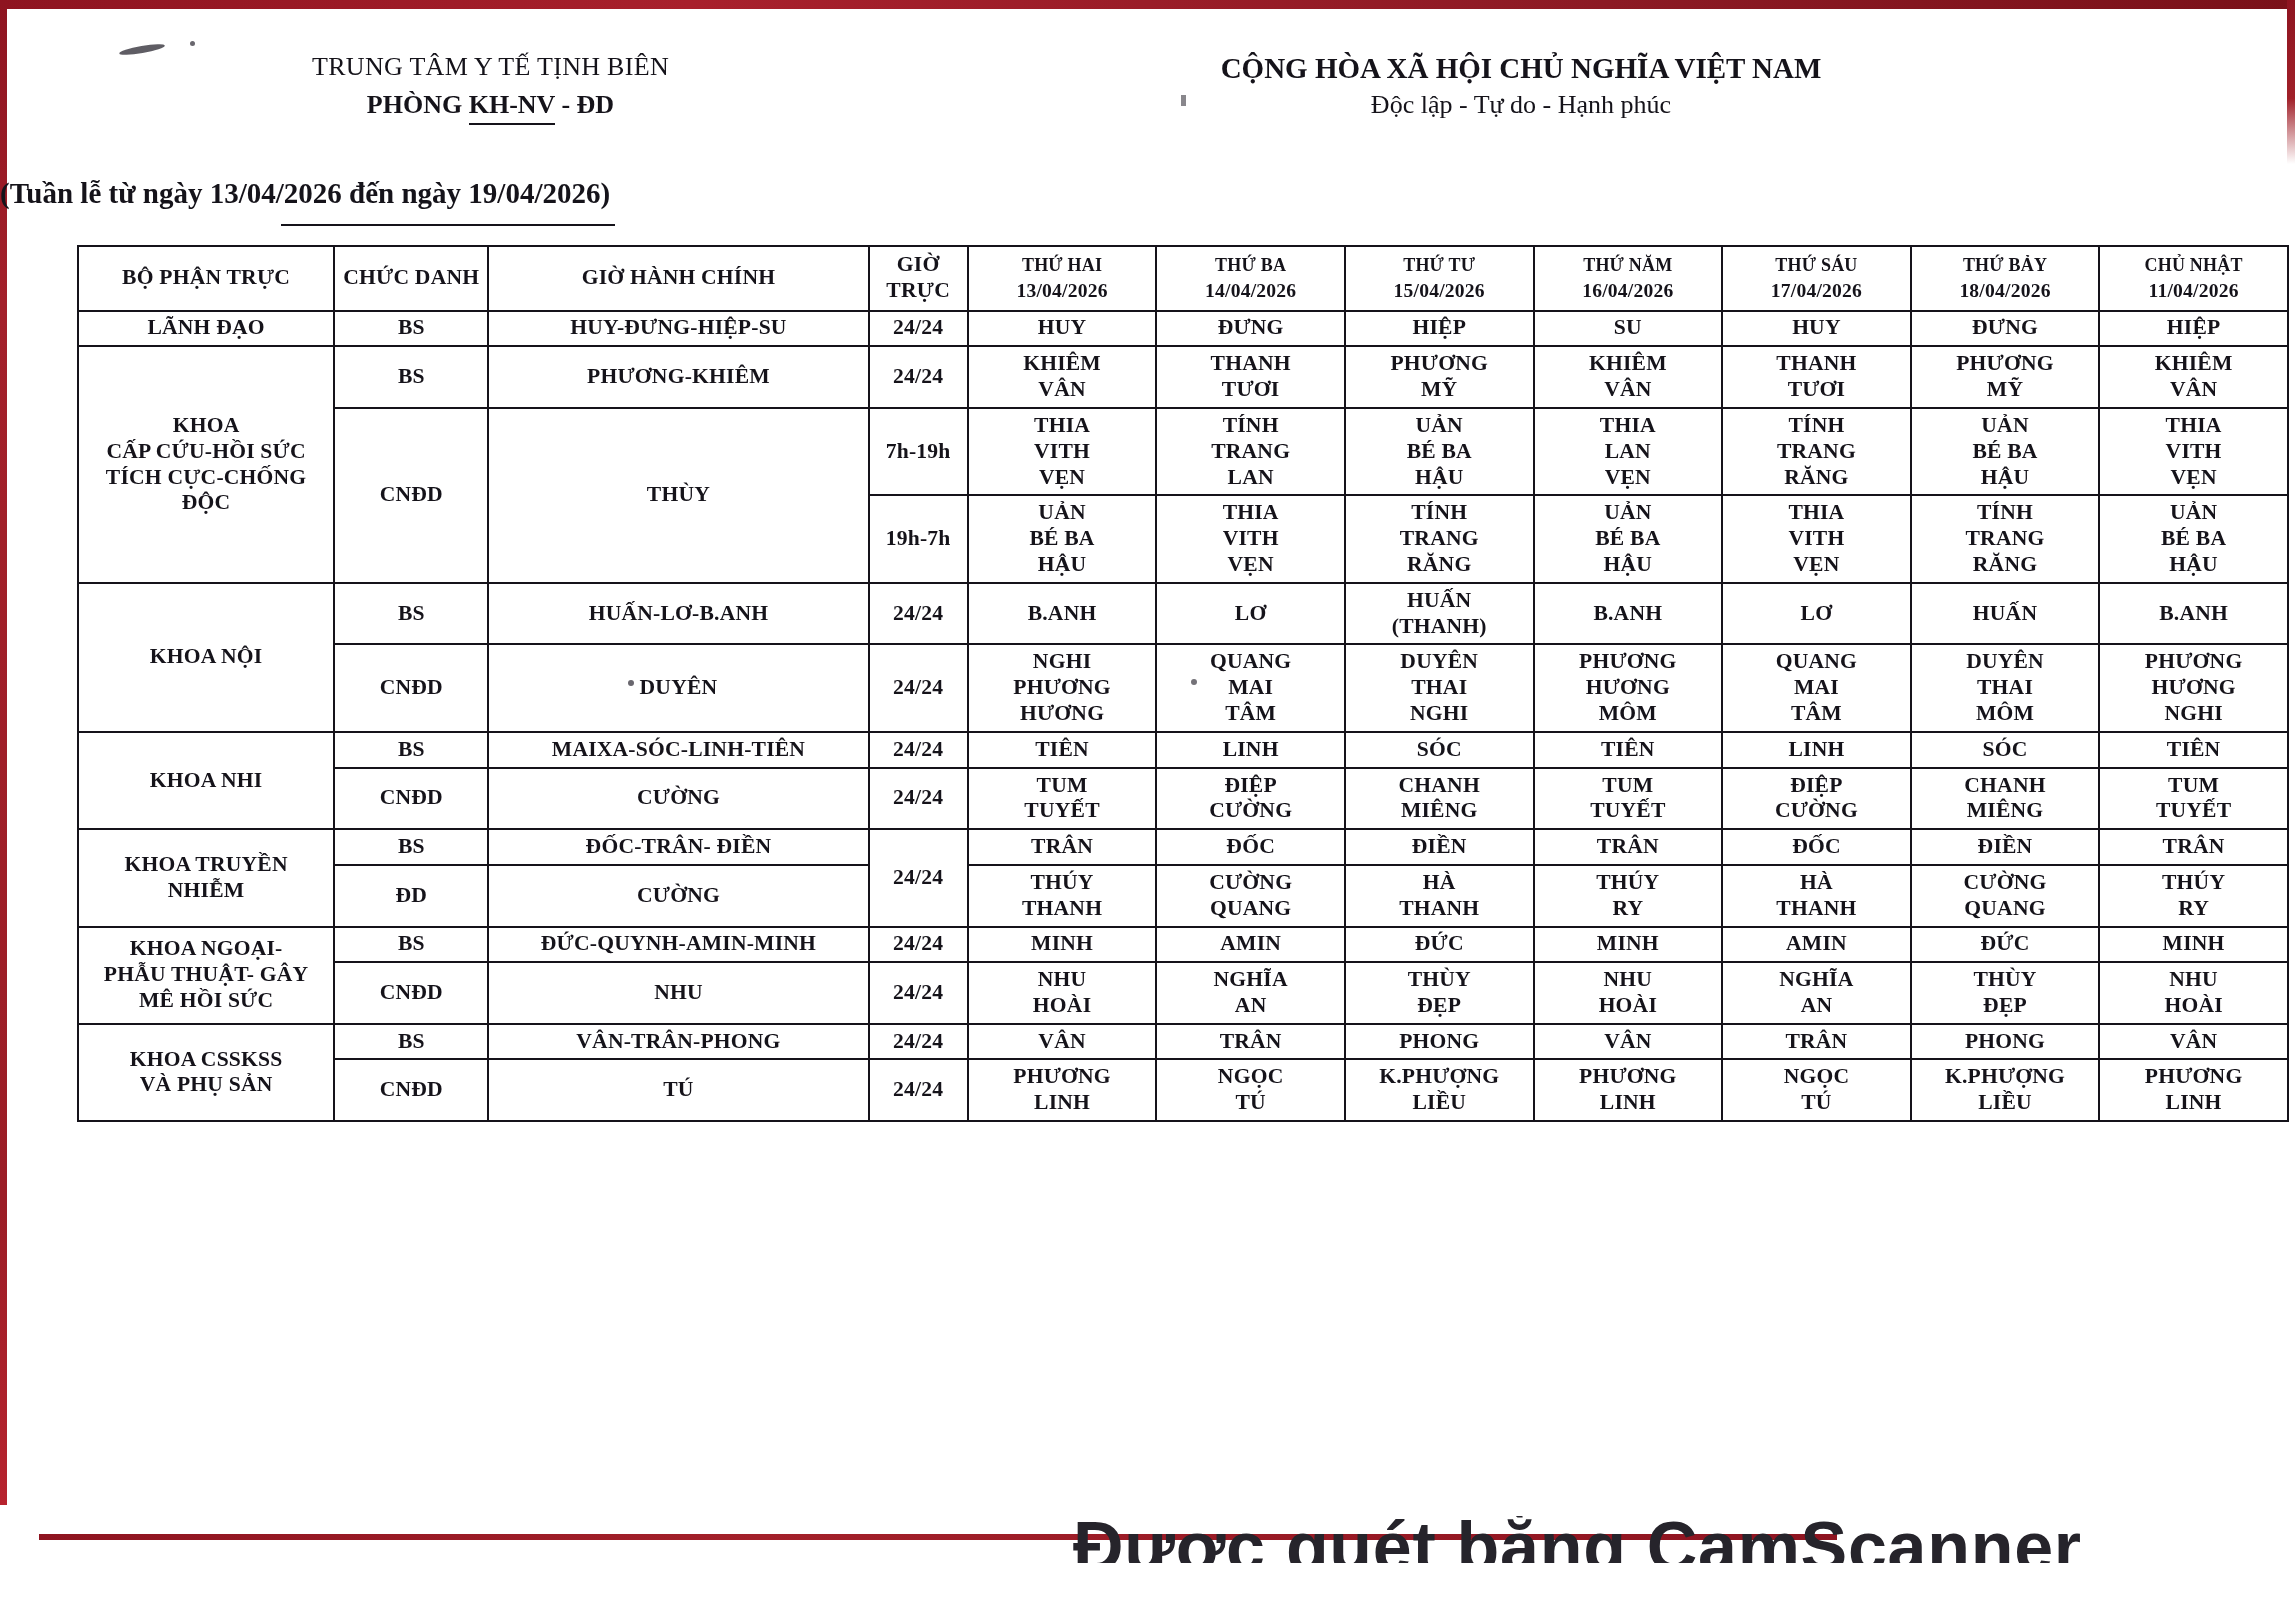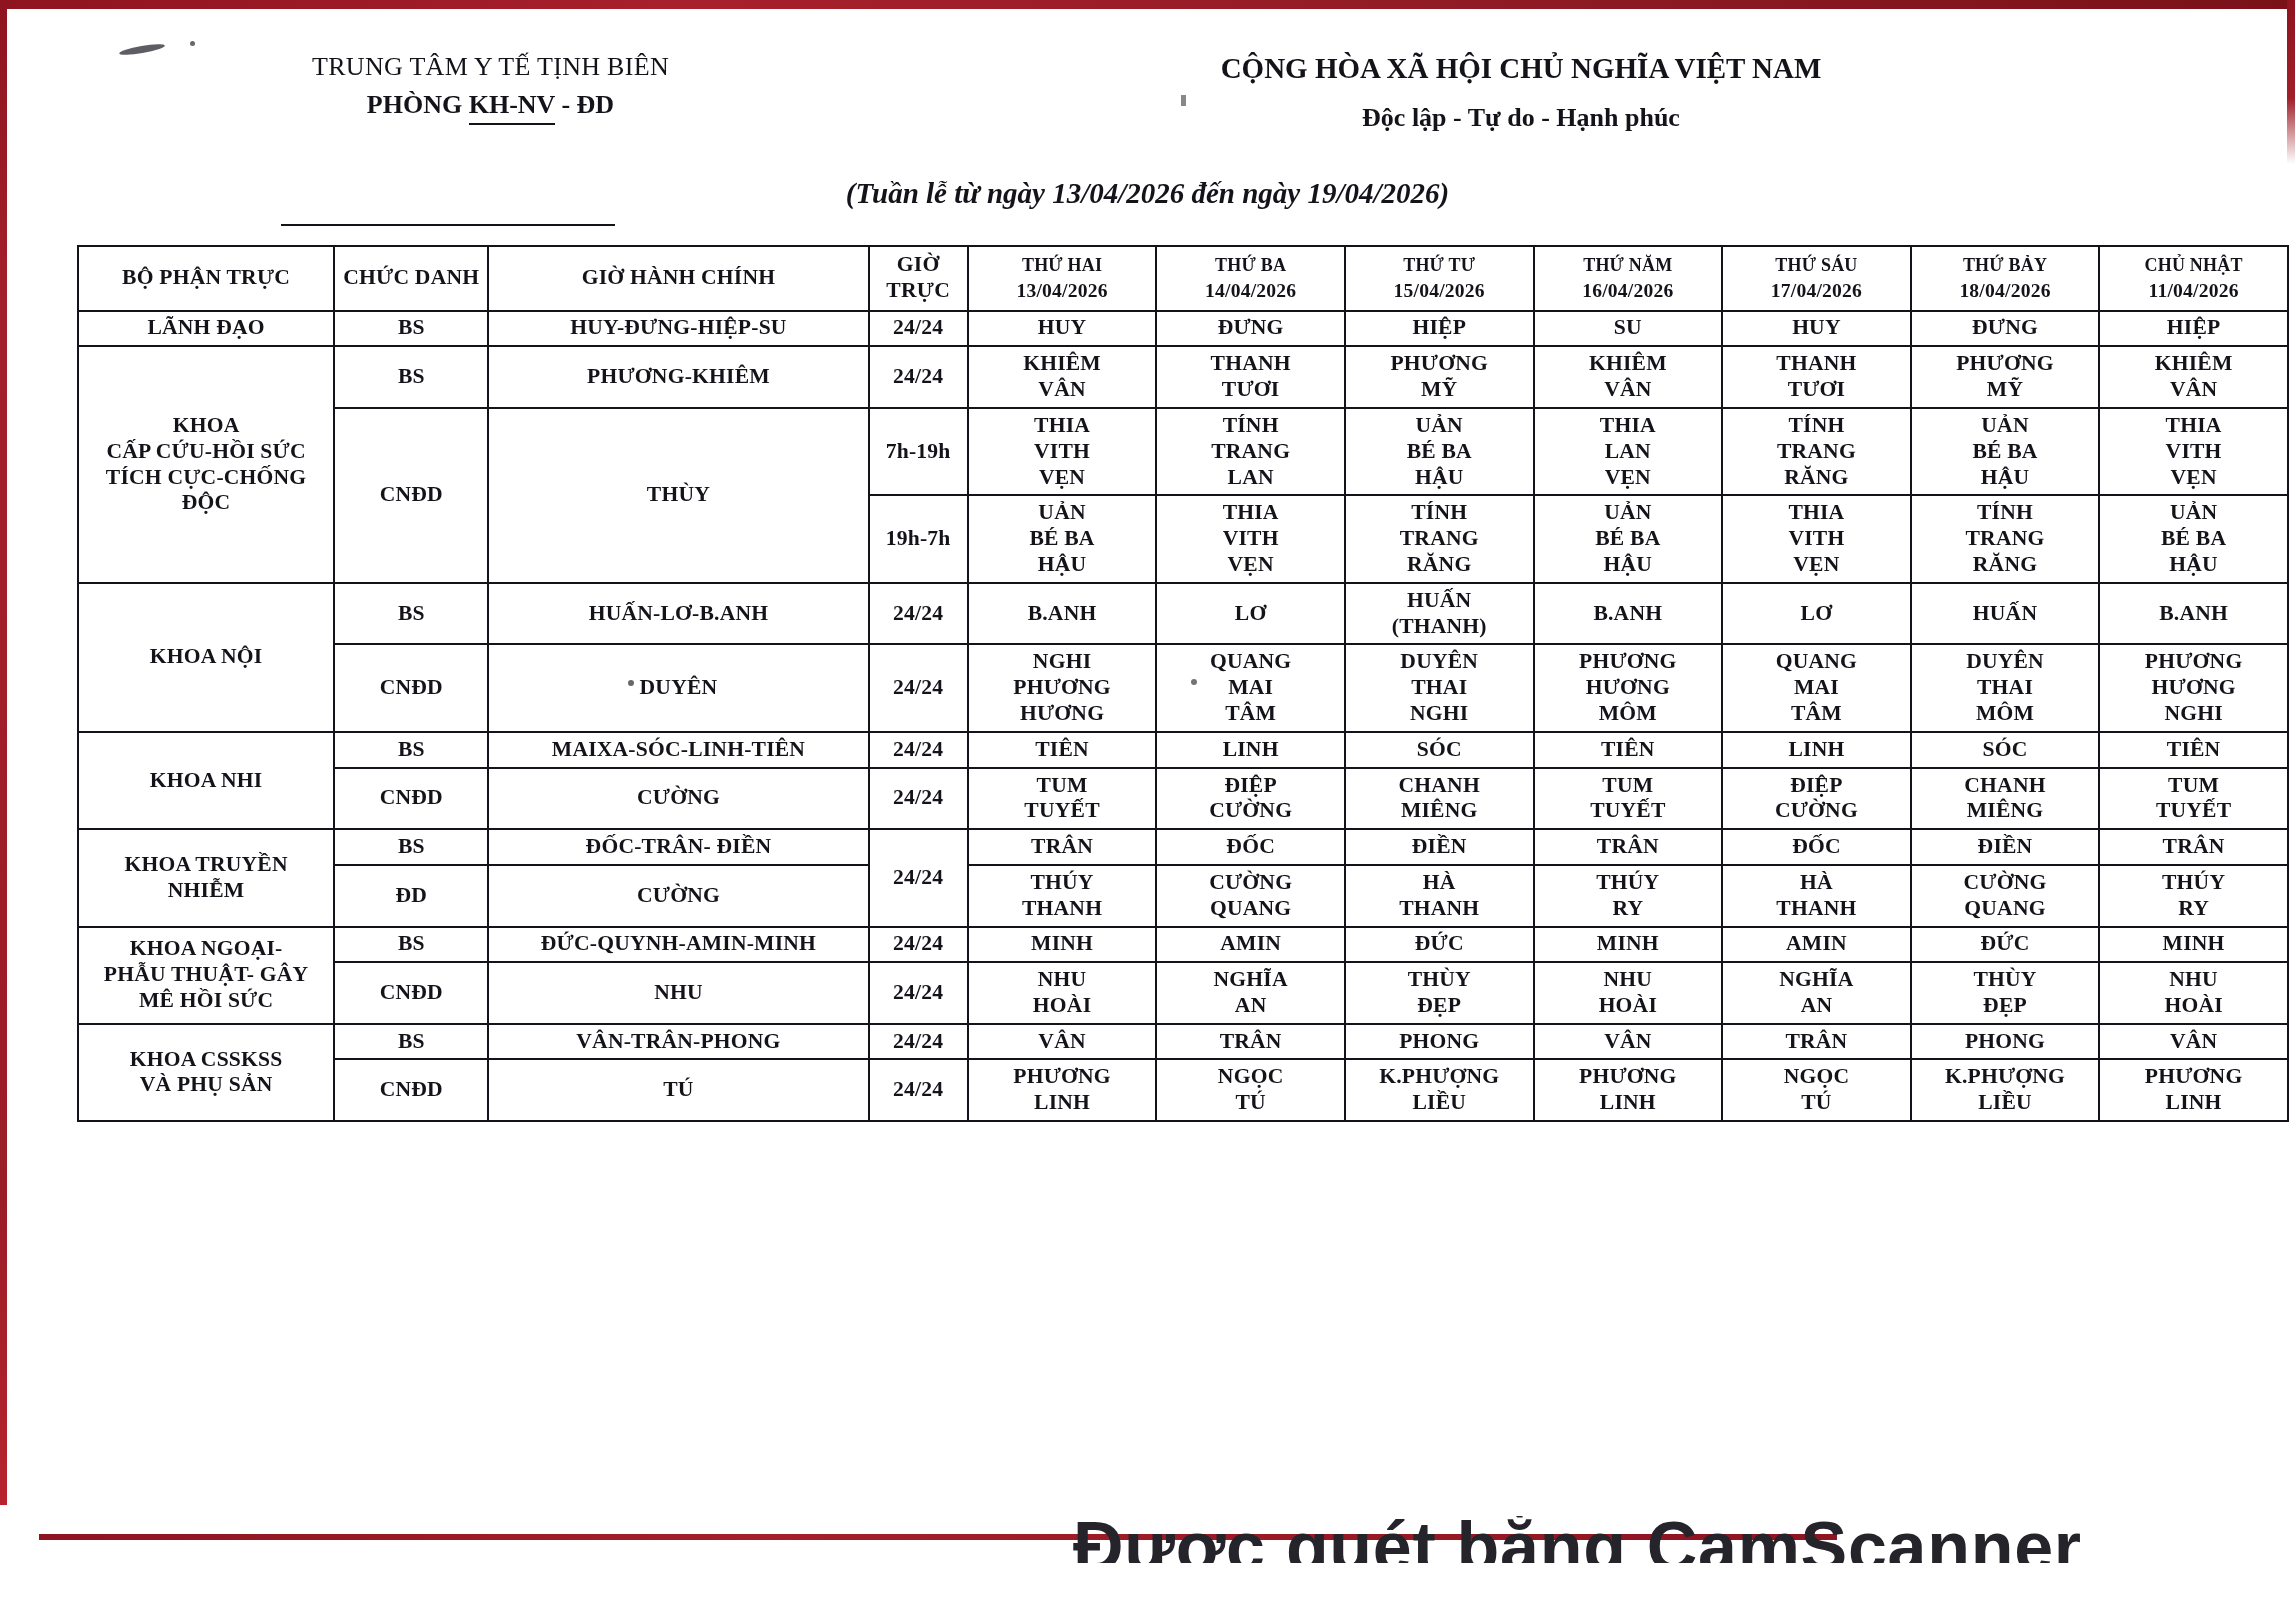--- a/index.html
+++ b/index.html
@@ -86,22 +86,22 @@
     border-bottom: 2px solid #15131a;
     padding-bottom: 4px;
   }
   .nation-line1 {
     font-size: 29px;
     font-weight: bold;
     white-space: nowrap;
   }
   .nation-line2 {
     font-size: 26px;
-    font-weight: bold;
-    margin-top: 18px;
+    font-weight: normal;
+    margin-top: 5px;
     white-space: nowrap;
   }
 
   
   .mark-1 {
     position: absolute;
     left: 119px; top: 46px;
     width: 46px; height: 6.5px;
     background: #2a2730;
     border-radius: 50%;
@@ -139,22 +139,21 @@
     border-radius: 50%;
     opacity: .65;
   }
 
   
   .week-title {
     position: absolute;
     top: 177px;
     left: 0;
     width: 100%;
-    text-align: center;
-    font-style: italic;
+    text-align: left;
   }
   .week-title span {
     font-size: 29px;
     font-weight: bold;
     display: inline-block;
     position: relative;
   }
   .week-title .tt-underline {
     position: absolute;
     left: 281px;

